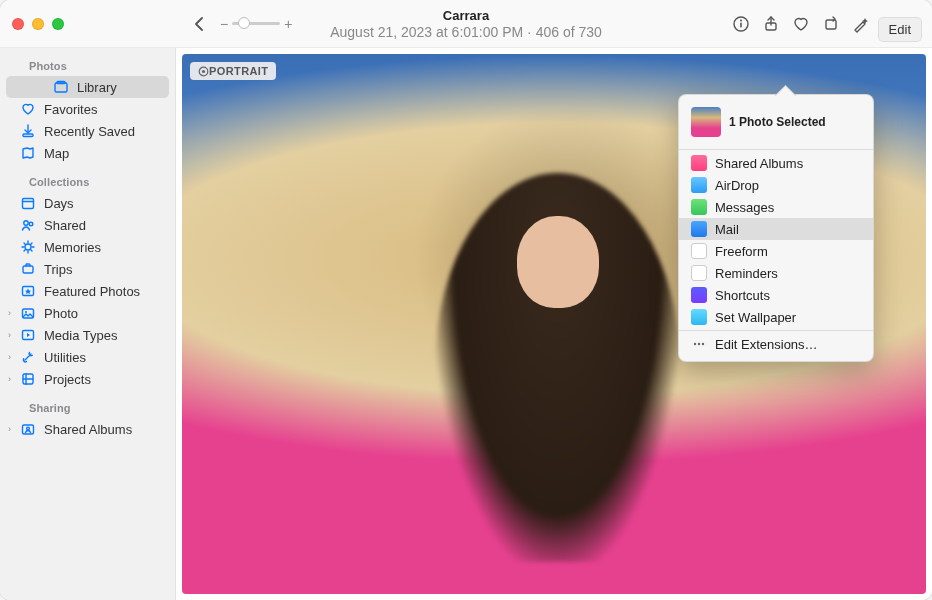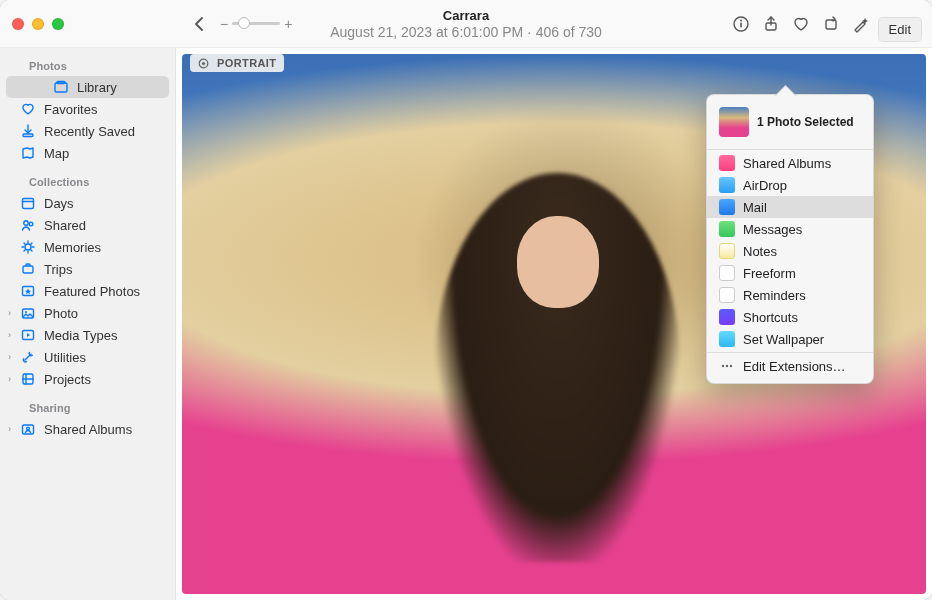--- a/index.html
+++ b/index.html
@@ -37,26 +37,26 @@
   .sb-item .disc { position:absolute; left:2px; font-size:9px; color:#888;}
   .sb-spacer { height:8px;}
 
   .content { flex:1; background:#fff; position:relative; display:flex; align-items:flex-start; justify-content:center; padding:6px;}
   .photo { width:100%; height:100%; border-radius:4px; background:
     radial-gradient(circle at 52% 38%, rgba(0,0,0,0.25) 0%, rgba(0,0,0,0) 30%),
     radial-gradient(ellipse 200% 90% at 50% 38%, #d8b97d 0%, #e3cfa0 28%, rgba(227,207,160,0) 42%),
     linear-gradient(180deg, #3a6fb6 0%, #4b7fc4 22%, rgba(93,140,200,0) 32%),
     linear-gradient(180deg, #e6418f 36%, #e6418f 100%);
     position:relative; overflow:hidden;}
-  .portrait-badge { position:absolute; top:0; left:8px; background:rgba(240,240,240,0.92); color:#555; font-size:11px; font-weight:600; padding:3px 8px; border-radius:4px; display:flex; align-items:center; gap:8px; letter-spacing:0.4px;}
+  .portrait-badge { position:absolute; top:8px; left:8px; background:rgba(240,240,240,0.92); color:#555; font-size:11px; font-weight:600; padding:3px 8px; border-radius:4px; display:flex; align-items:center; gap:0; letter-spacing:0.4px;}
   .hair { position:absolute; left:34%; top:22%; width:33%; height:72%; background:radial-gradient(ellipse at 50% 20%, #3a2a1e 0%, #2a1d13 60%, rgba(0,0,0,0) 75%); border-radius:50% 50% 30% 30%; filter:blur(2px);}
   .face { position:absolute; left:45%; top:30%; width:11%; height:17%; background:#e7bfa0; border-radius:48% 48% 45% 45%;}
 
   
-  .popover { position:absolute; top:46px; right:58px; width:168px; background:#f6f6f6; border:1px solid rgba(0,0,0,0.12); border-radius:8px; box-shadow:0 10px 28px rgba(0,0,0,0.25); padding:6px 0; z-index:10;}
+  .popover { position:absolute; top:46px; right:58px; width:196px; background:#f6f6f6; border:1px solid rgba(0,0,0,0.12); border-radius:8px; box-shadow:0 10px 28px rgba(0,0,0,0.25); padding:6px 0; z-index:10;}
   .popover::before { content:""; position:absolute; top:-7px; right:80px; width:14px; height:14px; background:#f6f6f6; border-left:1px solid rgba(0,0,0,0.12); border-top:1px solid rgba(0,0,0,0.12); transform:rotate(45deg);}
   .pop-header { display:flex; align-items:center; gap:8px; padding:6px 12px 10px 12px;}
   .pop-thumb { width:30px; height:30px; border-radius:4px; background:linear-gradient(180deg,#4b7fc4 0%,#d8b97d 35%, #e6418f 70%);}
   .pop-title { font-size:12px; font-weight:700; color:#222;}
   .pop-sep { height:1px; background:rgba(0,0,0,0.1); margin:2px 0;}
   .pop-item { display:flex; align-items:center; gap:8px; padding:3px 12px; font-size:13px; color:#222;}
   .pop-item.highlight { background:rgba(0,0,0,0.10);}
   .pop-icon { width:16px; height:16px; border-radius:3px; display:flex; align-items:center; justify-content:center; font-size:10px; color:#fff;}
   .pop-icon.shared { background:linear-gradient(#ff6b9d,#ff3e7f);}
   .pop-icon.airdrop { background:linear-gradient(#68c6ff,#2a9df4);}
@@ -301,31 +301,27 @@
         <div class="pop-sep"></div>
         <div id="pop-items">
             <div class="pop-item">
               <span class="pop-icon shared"></span>
               <span>Shared Albums</span>
             </div>
             <div class="pop-item">
               <span class="pop-icon airdrop"></span>
               <span>AirDrop</span>
             </div>
+            <div class="pop-item">
+              <span class="pop-icon messages"></span>
+              <span>Messages</span>
+            </div>
             <div class="pop-item highlight">
               <span class="pop-icon mail"></span>
               <span>Mail</span>
-            </div>
-            <div class="pop-item">
-              <span class="pop-icon messages"></span>
-              <span>Messages</span>
-            </div>
-            <div class="pop-item">
-              <span class="pop-icon notes"></span>
-              <span>Notes</span>
             </div>
             <div class="pop-item">
               <span class="pop-icon freeform"></span>
               <span>Freeform</span>
             </div>
             <div class="pop-item">
               <span class="pop-icon reminders"></span>
               <span>Reminders</span>
             </div>
             <div class="pop-item">

